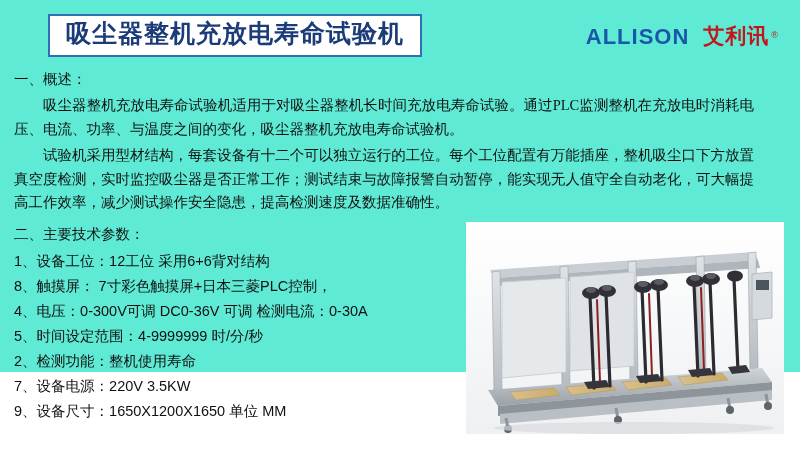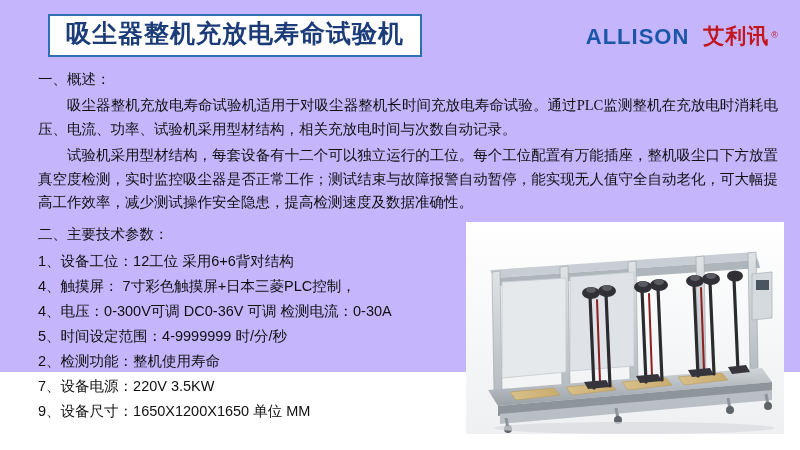--- a/index.html
+++ b/index.html
@@ -12,21 +12,21 @@
     background: #ffffff;
     font-family: "Liberation Sans", sans-serif;
     overflow: hidden;
     position: relative;
   }
   .page {
     position: absolute;
     left: 0; top: 0;
     width: 800px;
     height: 372px;
-    background: #c4b5fd;
+    background: #5eead4;
     box-sizing: border-box;
   }
   
   .header {
     position: absolute;
     left: 0; top: 0;
     width: 800px;
     height: 62px;
   }
   .title-box {
@@ -72,21 +72,21 @@
   .logo-r {
     font-size: 9px;
     color: #c3161c;
     margin-left: 2px;
     position: relative;
     top: -10px;
   }
   
   .content {
     position: absolute;
-    left: 38px;
+    left: 14px;
     top: 68px;
     width: 740px;
   }
   .sec-head {
     font-family: "Liberation Serif", serif;
     font-size: 14.5px;
     color: #111111;
     margin: 0 0 4px 0;
     line-height: 1.55;
   }
@@ -136,26 +136,26 @@
     </div>
     <div class="logo">
       <span class="logo-en">ALLISON</span>
       <span class="logo-cn">艾利讯</span>
       <span class="logo-r">®</span>
     </div>
   </div>
 
   <div class="content">
     <p class="sec-head">一、概述：</p>
-    <p class="para">吸尘器整机充放电寿命试验机适用于对吸尘器整机长时间充放电寿命试验。通过PLC监测整机在充放电时消耗电压、电流、功率、试验机采用型材结构，相关充放电时间与次数自动记录。</p>
+    <p class="para">吸尘器整机充放电寿命试验机适用于对吸尘器整机长时间充放电寿命试验。通过PLC监测整机在充放电时消耗电压、电流、功率、与温度之间的变化，吸尘器整机充放电寿命试验机。</p>
     <p class="para">试验机采用型材结构，每套设备有十二个可以独立运行的工位。每个工位配置有万能插座，整机吸尘口下方放置真空度检测，实时监控吸尘器是否正常工作；测试结束与故障报警自动暂停，能实现无人值守全自动老化，可大幅提高工作效率，减少测试操作安全隐患，提高检测速度及数据准确性。</p>
     <p class="sec-head sec2">二、主要技术参数：</p>
     <ul class="spec-list">
       <li>1、设备工位：12工位  采用6+6背对结构</li>
-      <li>4、触摸屏：   7寸彩色触摸屏+日本三菱PLC控制，</li>
+      <li>8、触摸屏：   7寸彩色触摸屏+日本三菱PLC控制，</li>
       <li>4、电压：0-300V可调   DC0-36V 可调   检测电流：0-30A</li>
       <li>5、时间设定范围：4-9999999   时/分/秒</li>
       <li>2、检测功能：整机使用寿命</li>
       <li>7、设备电源：220V 3.5KW</li>
       <li>9、设备尺寸：1650X1200X1650 单位 MM</li>
     </ul>
   </div>
 
   <div class="photo">
     <svg width="318" height="212" viewBox="0 0 318 212">

